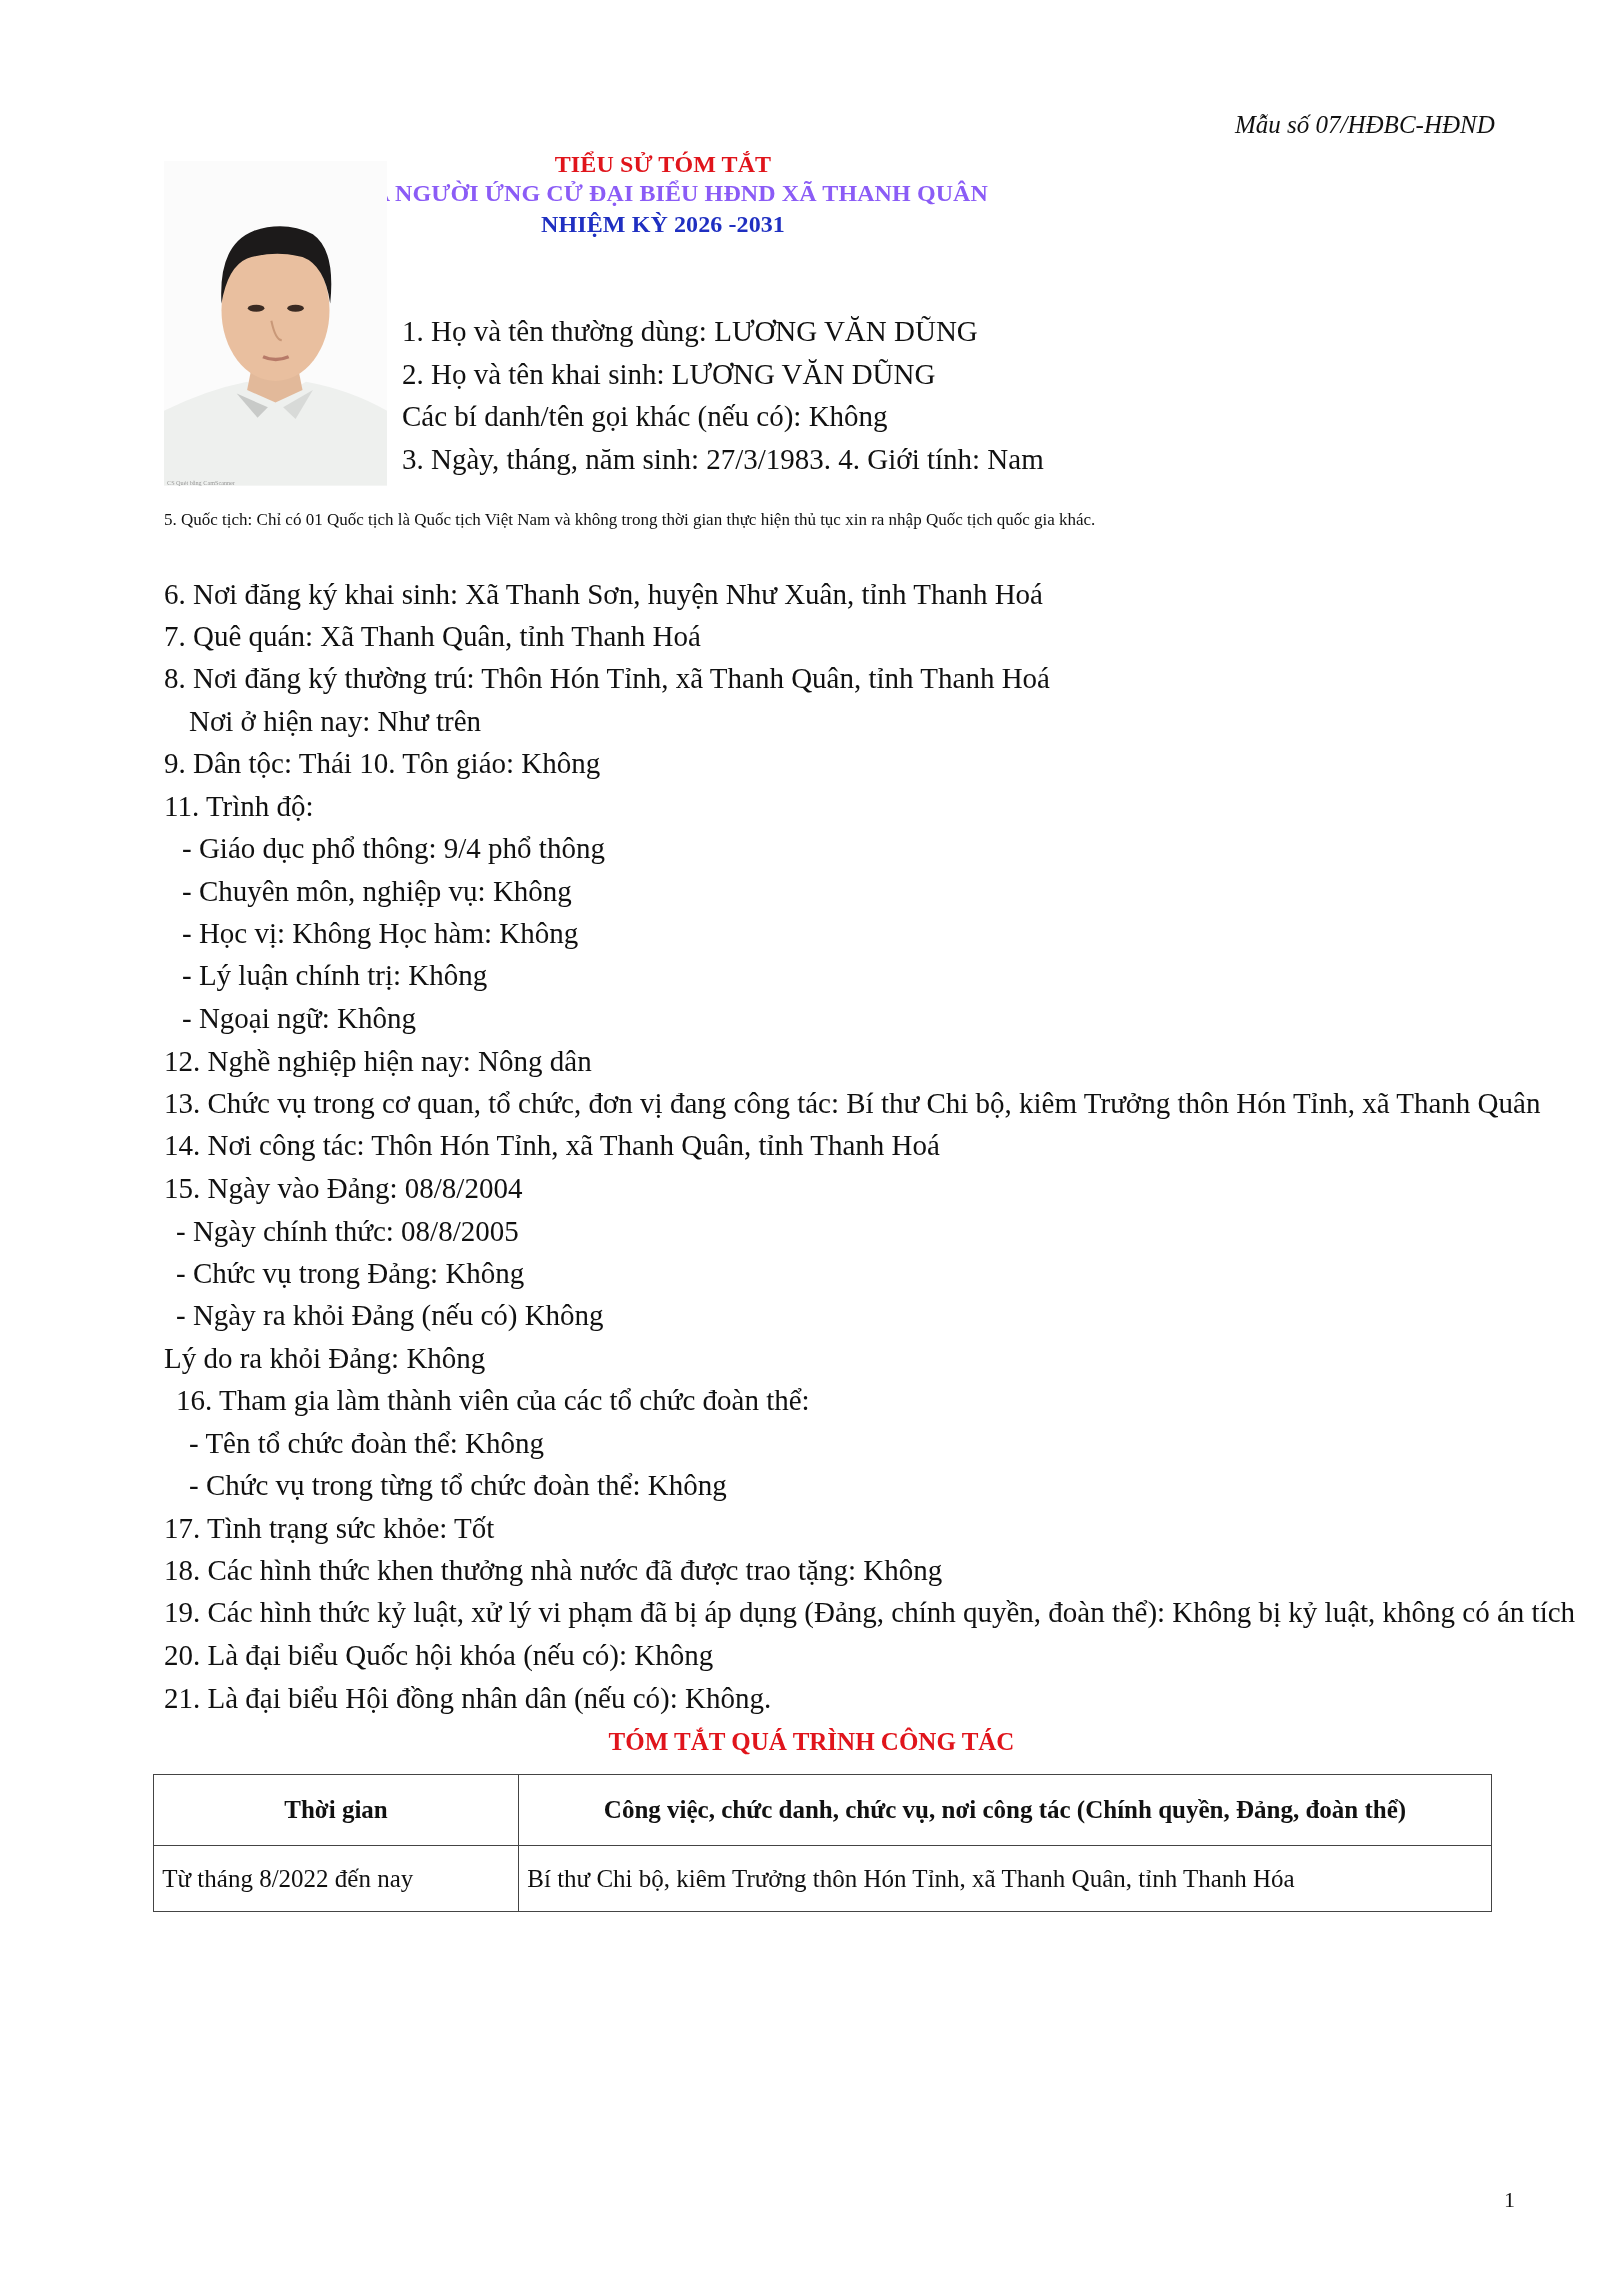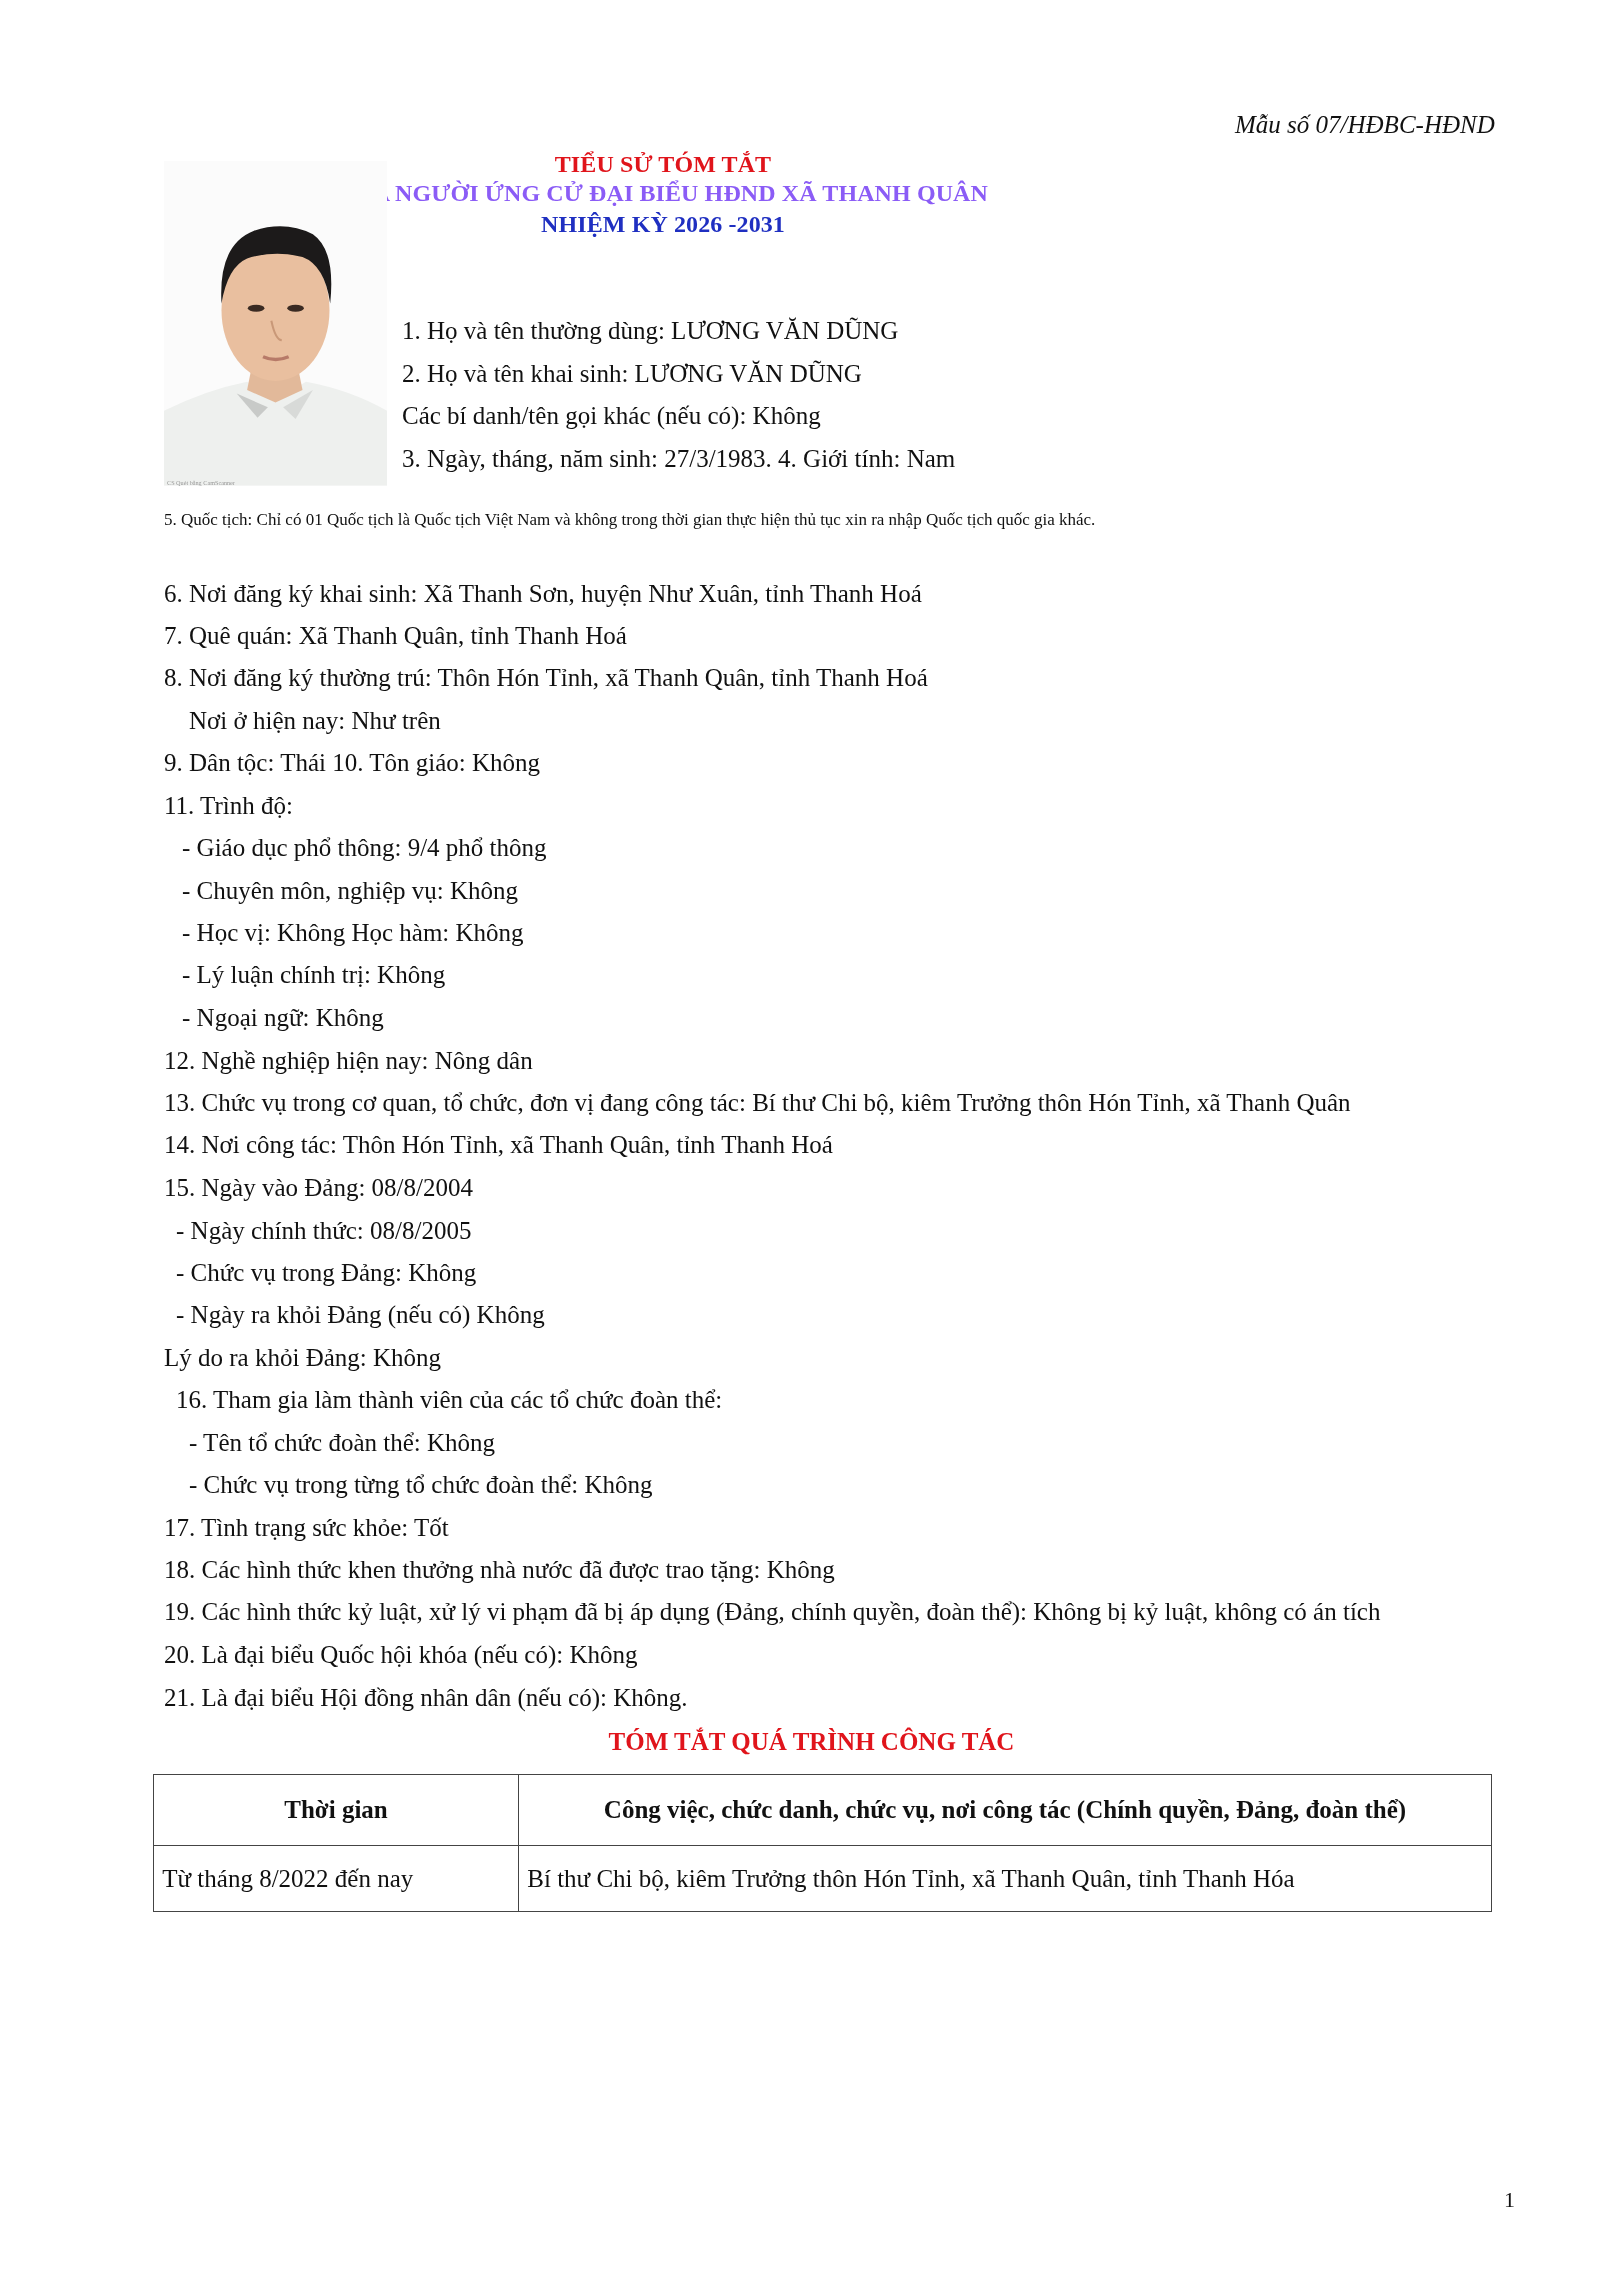--- a/index.html
+++ b/index.html
@@ -6,21 +6,21 @@
   body { width: 1623px; height: 2295px; position: relative; overflow: hidden;
          font-family: "Liberation Serif", "DejaVu Serif", serif; color: #111111; }
   .abs { position: absolute; white-space: nowrap; }
   .form-code { left: 1235px; top: 111px; font-size: 25px; font-style: italic; }
   .title { left: 0; width: 1326px; text-align: center; font-weight: bold; font-size: 24px; letter-spacing: 0.1px; }
   .t1 { top: 151px; color: #e0141b; }
   .t2 { top: 180px; color: #8b5cf6; }
   .t3 { top: 211px; color: #1f2fc1; }
   .photo { left: 164px; top: 161px; width: 223px; height: 325px; background: #fbfbfb; overflow: hidden; }
   .photo svg { display: block; }
-  .line { font-size: 25px; line-height: 30.5px; }
+  .line { font-size: 29px; line-height: 30.5px; }
   .para { left: 164px; width: 1318px; font-size: 17px; line-height: 30.5px; white-space: normal; }
   .sec-title { left: 0; width: 1623px; text-align: center; top: 1728px; font-size: 25px; font-weight: bold; color: #e0141b; }
   table.work { position: absolute; left: 153px; top: 1774px; width: 1339px; border-collapse: collapse;
                font-size: 25px; }
   table.work th, table.work td { border: 1.4px solid #444; }
   table.work th { height: 46px; font-weight: bold; text-align: center; padding: 12px 7px; }
   table.work td { height: 65px; padding: 0 8.3px; text-align: left; vertical-align: middle; }
   .col1 { width: 350px; }
   .page-num { left: 1504px; top: 2187px; font-size: 22px; }
   .scan-mark { left: 167px; top: 479px; font-size: 6.2px; color: #999; }

